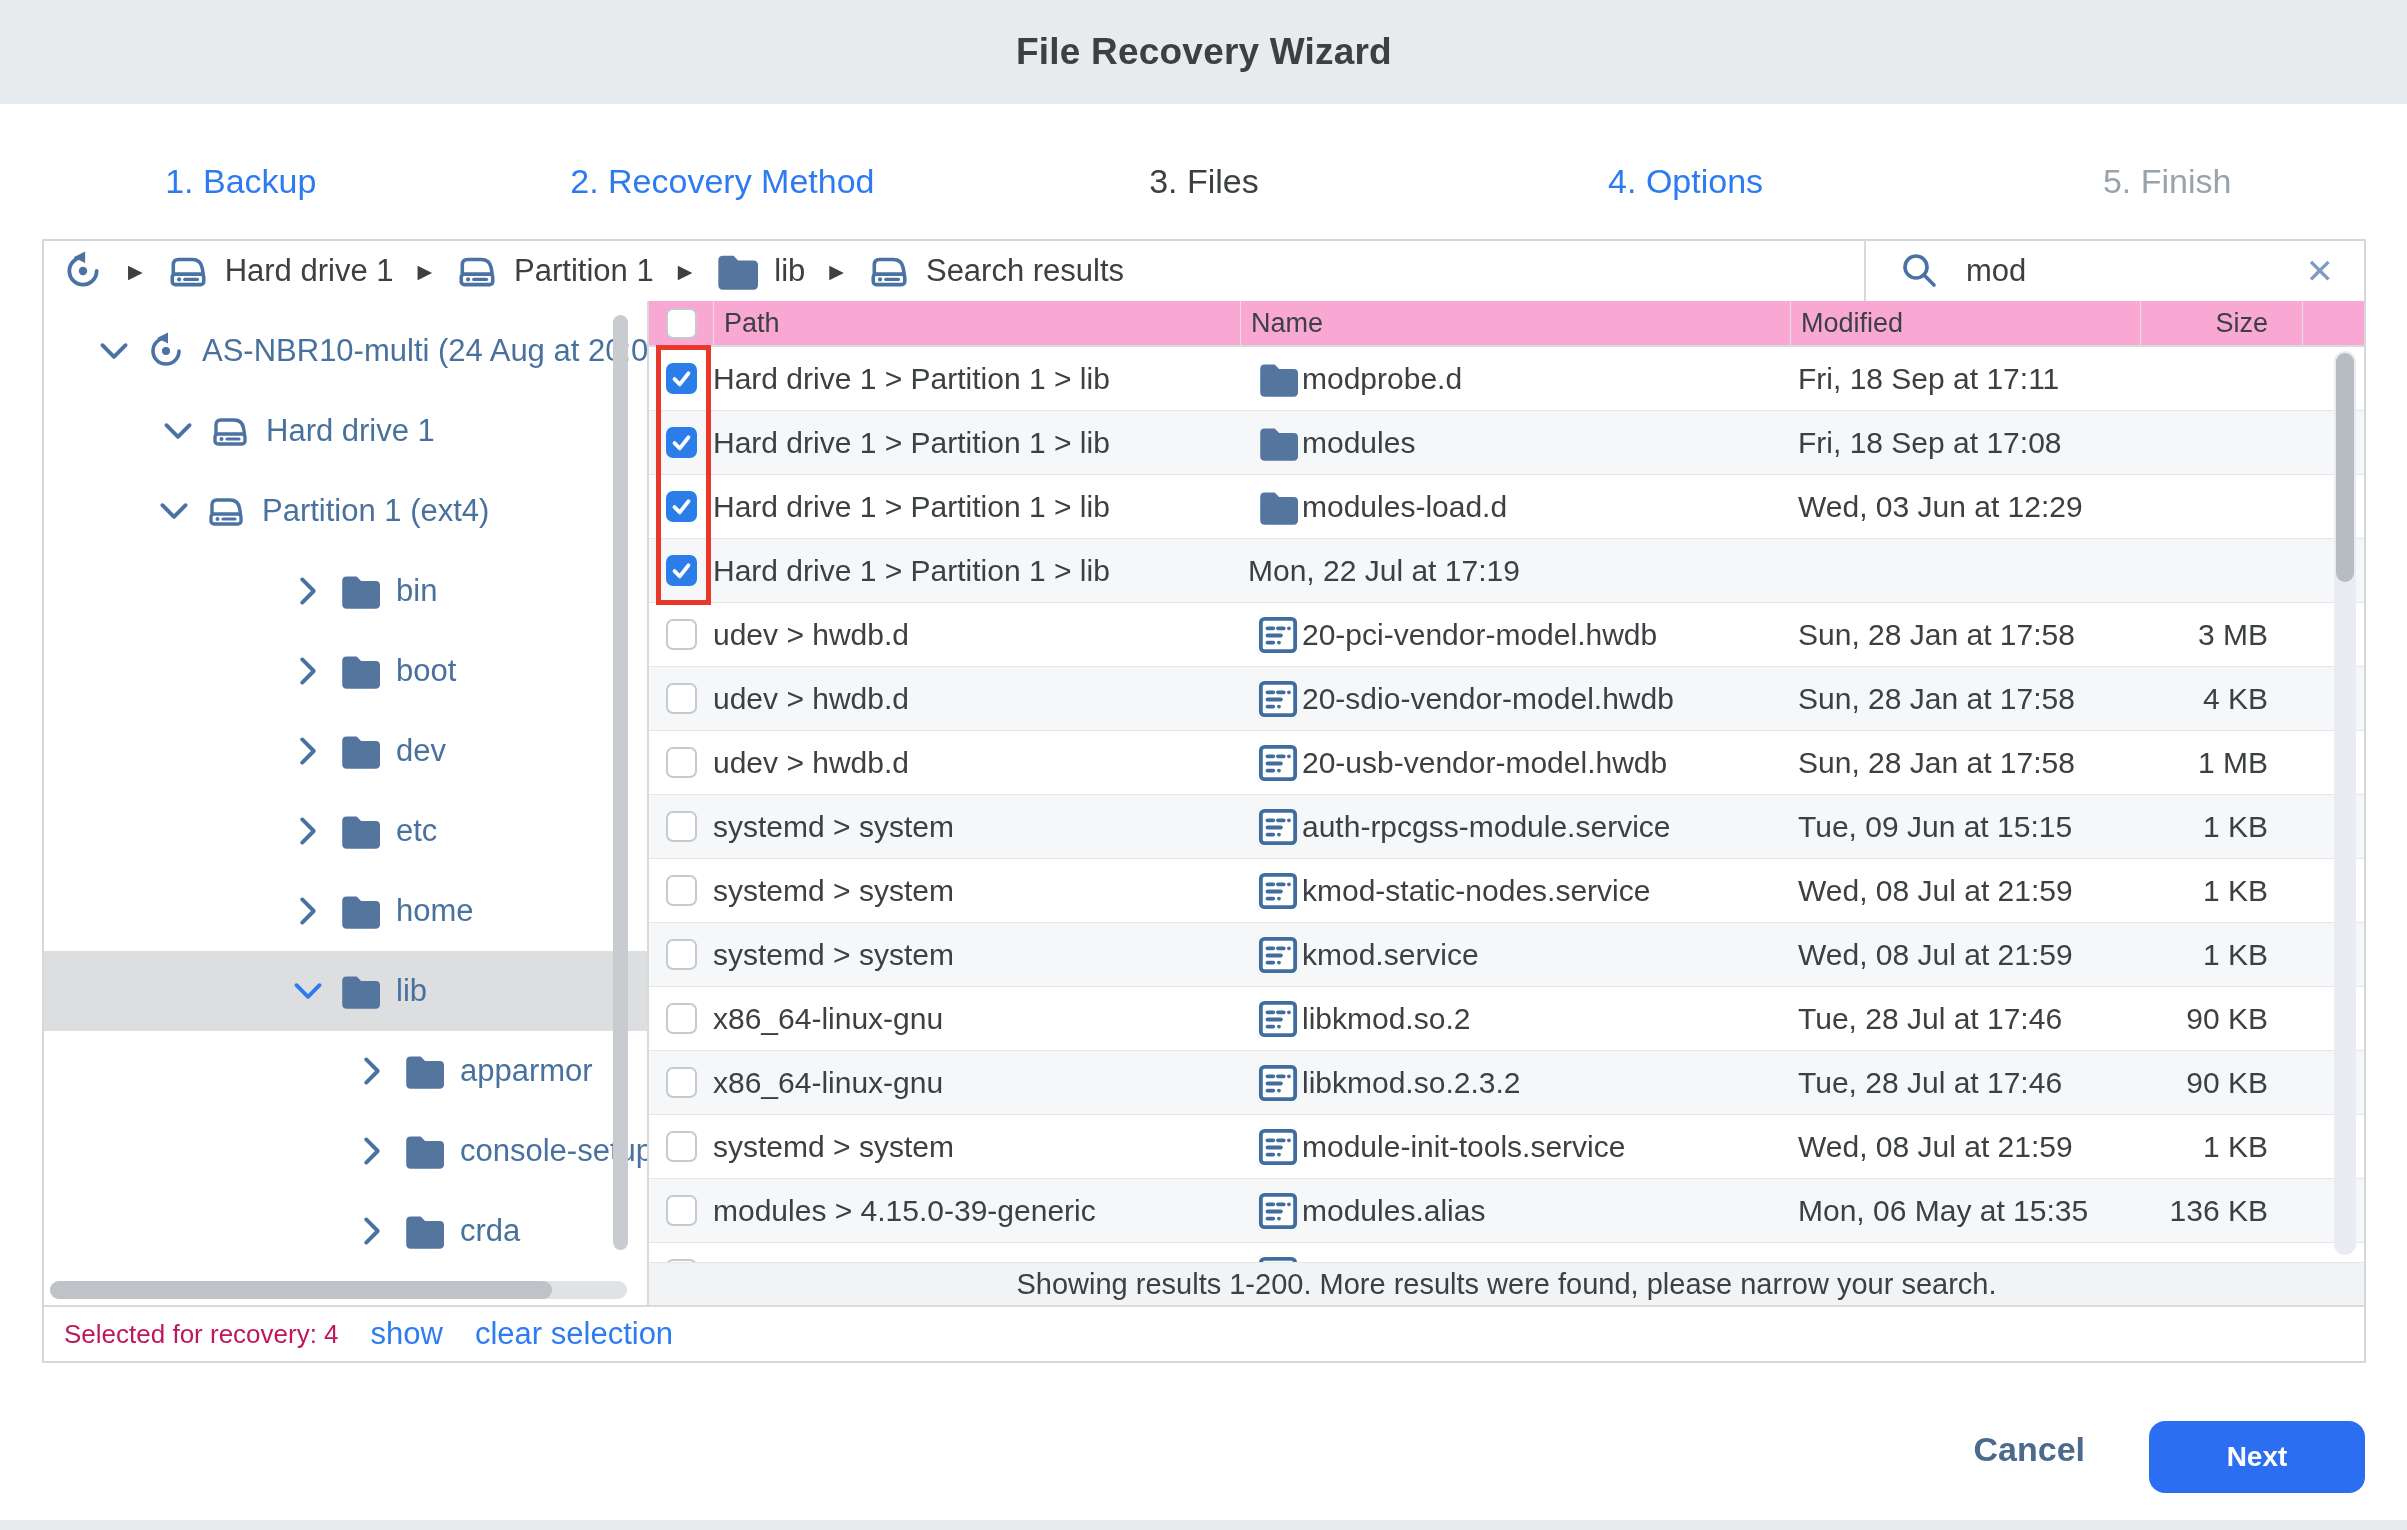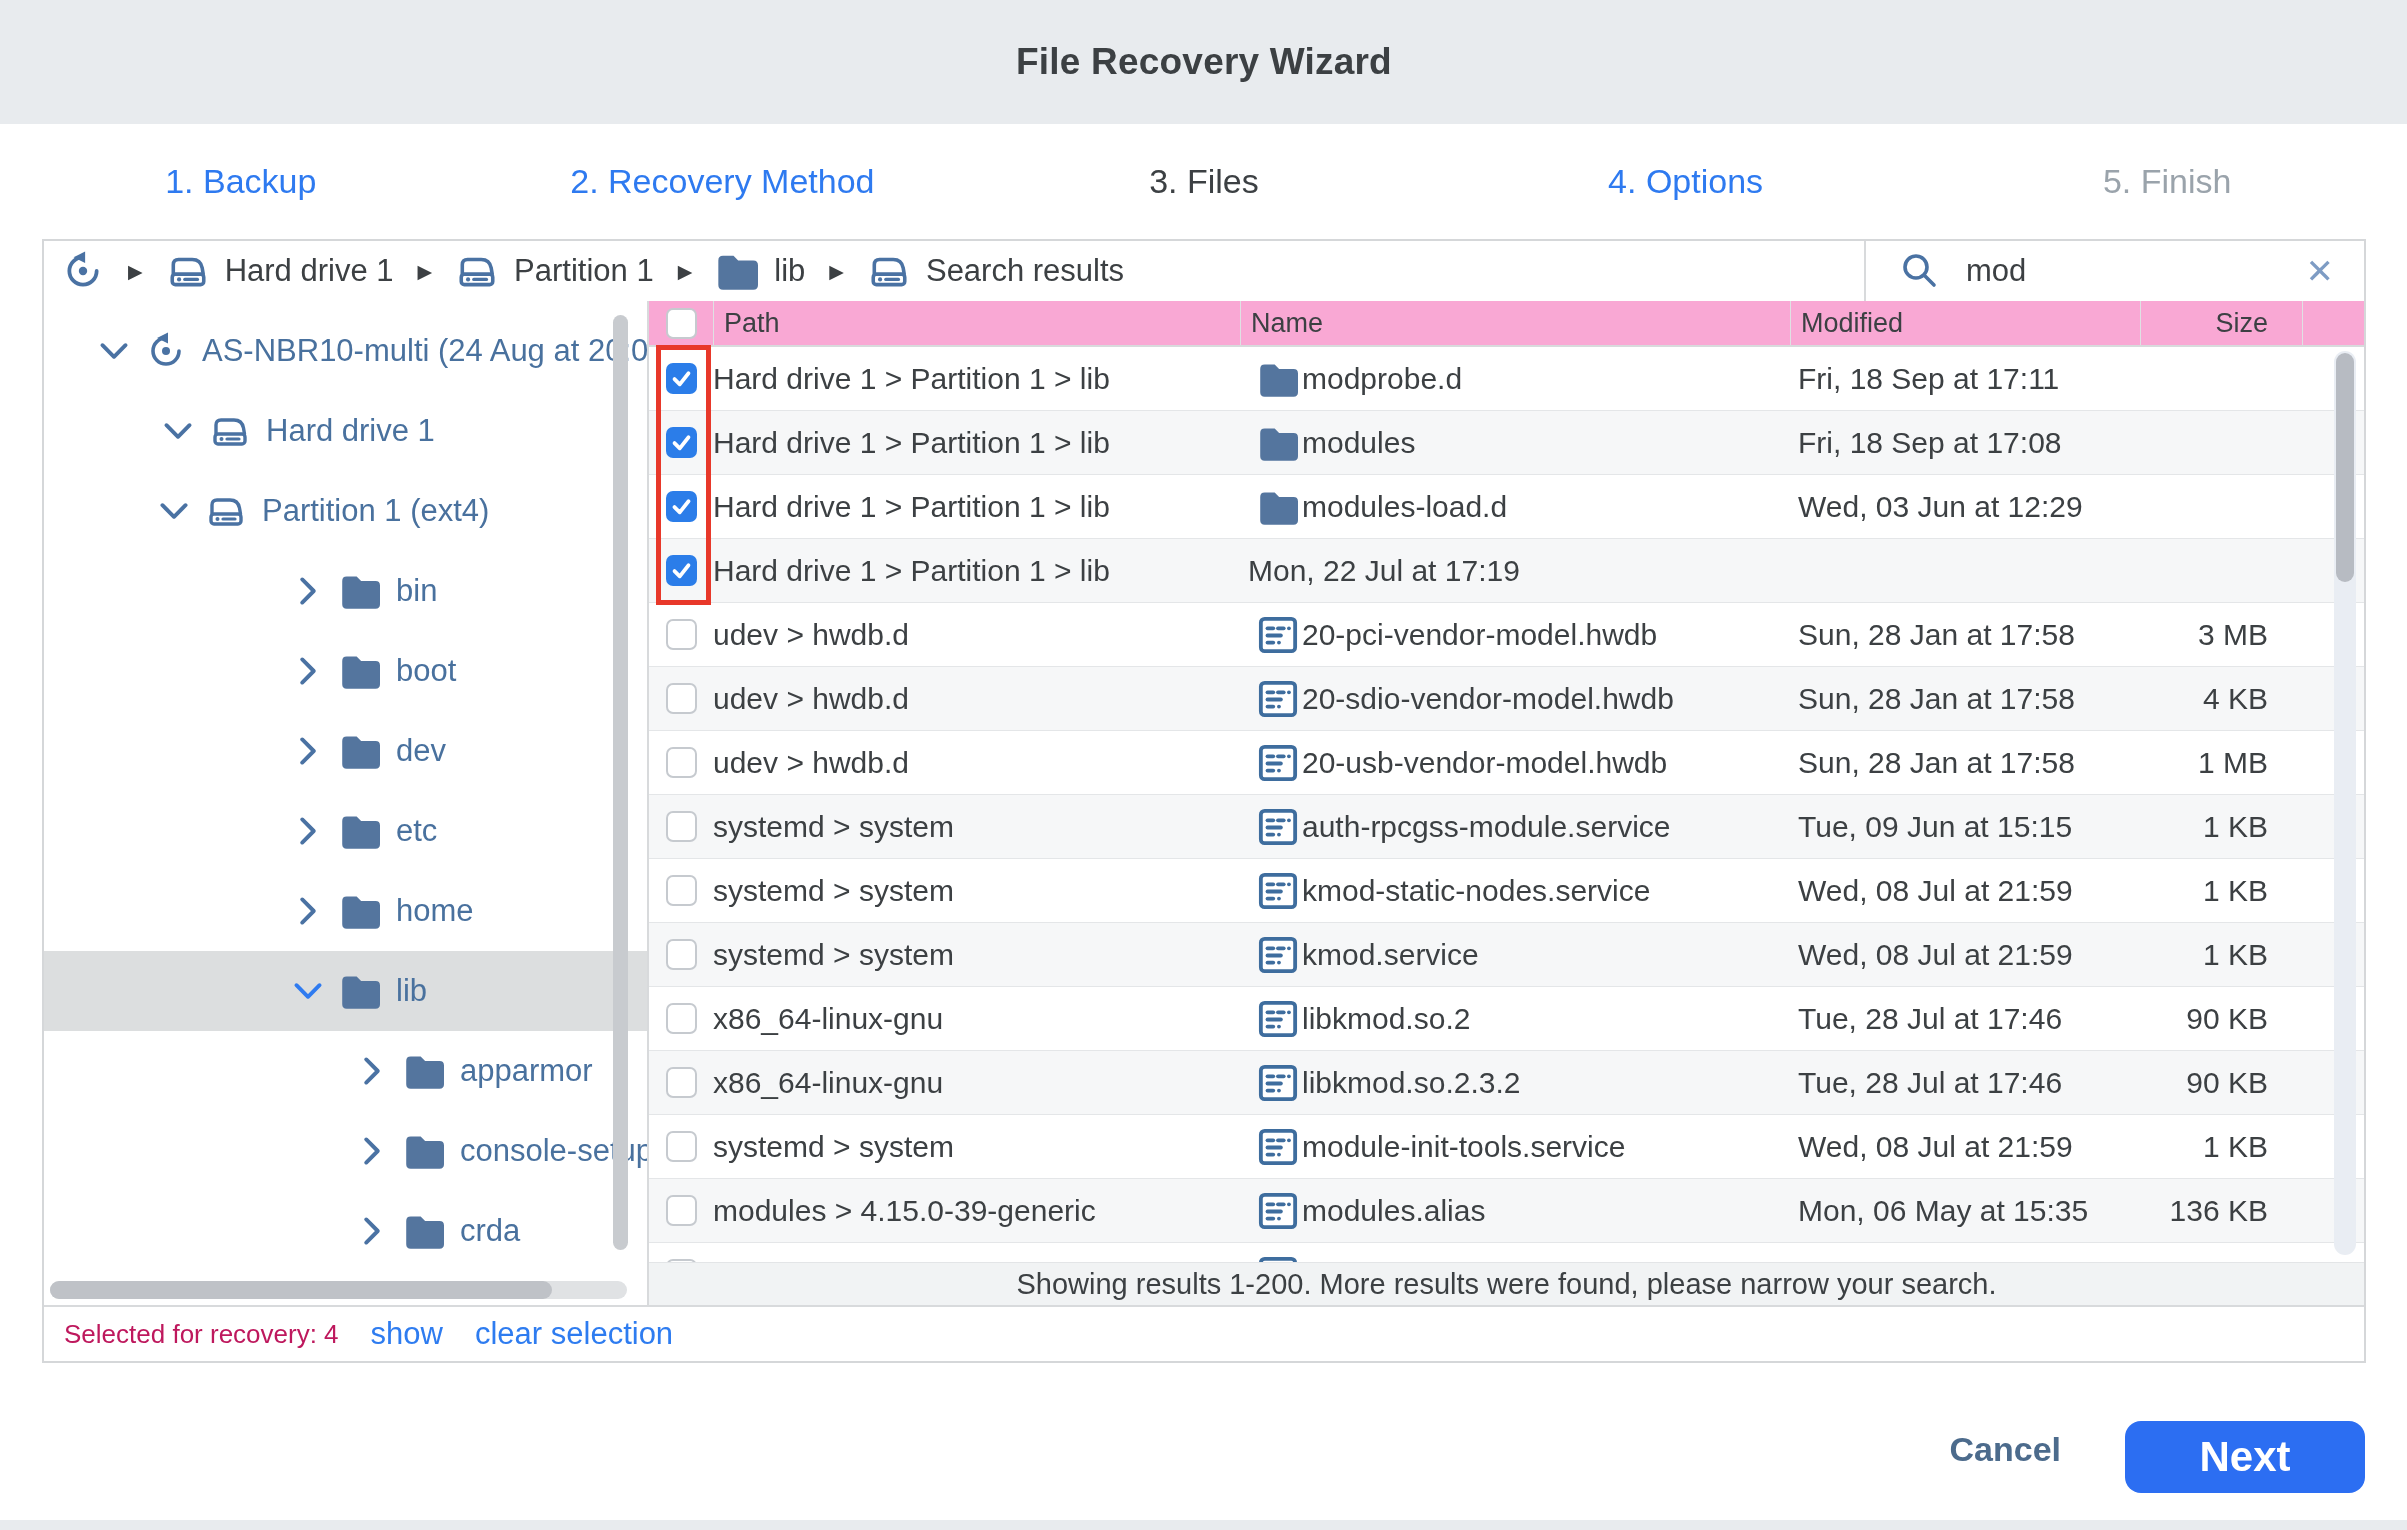--- a/index.html
+++ b/index.html
@@ -5,21 +5,21 @@
   html,body{margin:0;padding:0;}
   body{
     width:2408px;height:1530px;position:relative;overflow:hidden;
     background:#ffffff;
     font-family:"Liberation Sans","DejaVu Sans",sans-serif;
     color:#3c4043;
     -webkit-font-smoothing:antialiased;
   }
   
   .titlebar{
-    position:absolute;left:0;top:0;width:2408px;height:124px;
+    position:absolute;left:0;top:0;width:2408px;height:104px;
     background:#e8ebee;display:flex;align-items:center;justify-content:center;
   }
   .titlebar h1{margin:0;font-size:37px;font-weight:600;color:#3c4043;letter-spacing:0.2px;}
   
   .steps{
     position:absolute;left:0;top:124px;width:2408px;height:114px;
     display:flex;align-items:center;background:#ffffff;
   }
   .step{flex:1;text-align:center;font-size:34px;cursor:default;white-space:nowrap;}
   .step.done{color:#2e7af0;cursor:pointer;}
@@ -115,22 +115,22 @@
     background:#fff;display:flex;align-items:center;padding-left:20px;box-sizing:border-box;gap:32px;
   }
   .sel-label{font-size:26px;color:#be185d;}
   .link{font-size:31px;color:#2e7cf0;cursor:pointer;}
   
   .footer-actions{
     position:absolute;right:43px;top:1413px;height:72px;display:flex;align-items:center;gap:64px;
   }
   .cancel-btn{font-size:34px;font-weight:bold;color:#4c6b8c;cursor:pointer;}
   .next-btn{
-    width:240px;height:72px;background:#2c6ef2;border-radius:16px;border:none;
-    color:#fff;font-size:42px;font-weight:bold;display:flex;align-items:center;justify-content:center;
+    width:216px;height:72px;background:#2c6ef2;border-radius:16px;border:none;
+    color:#fff;font-size:28px;font-weight:bold;display:flex;align-items:center;justify-content:center;
     cursor:pointer;font-family:inherit;margin-top:16px;
   }
   .bottom-strip{position:absolute;left:0;bottom:0;width:2408px;height:10px;background:#e8ebee;}
 </style>
 </head>
 <body>
 
 <div class="titlebar">
   <h1>File Recovery Wizard</h1>
 </div>

